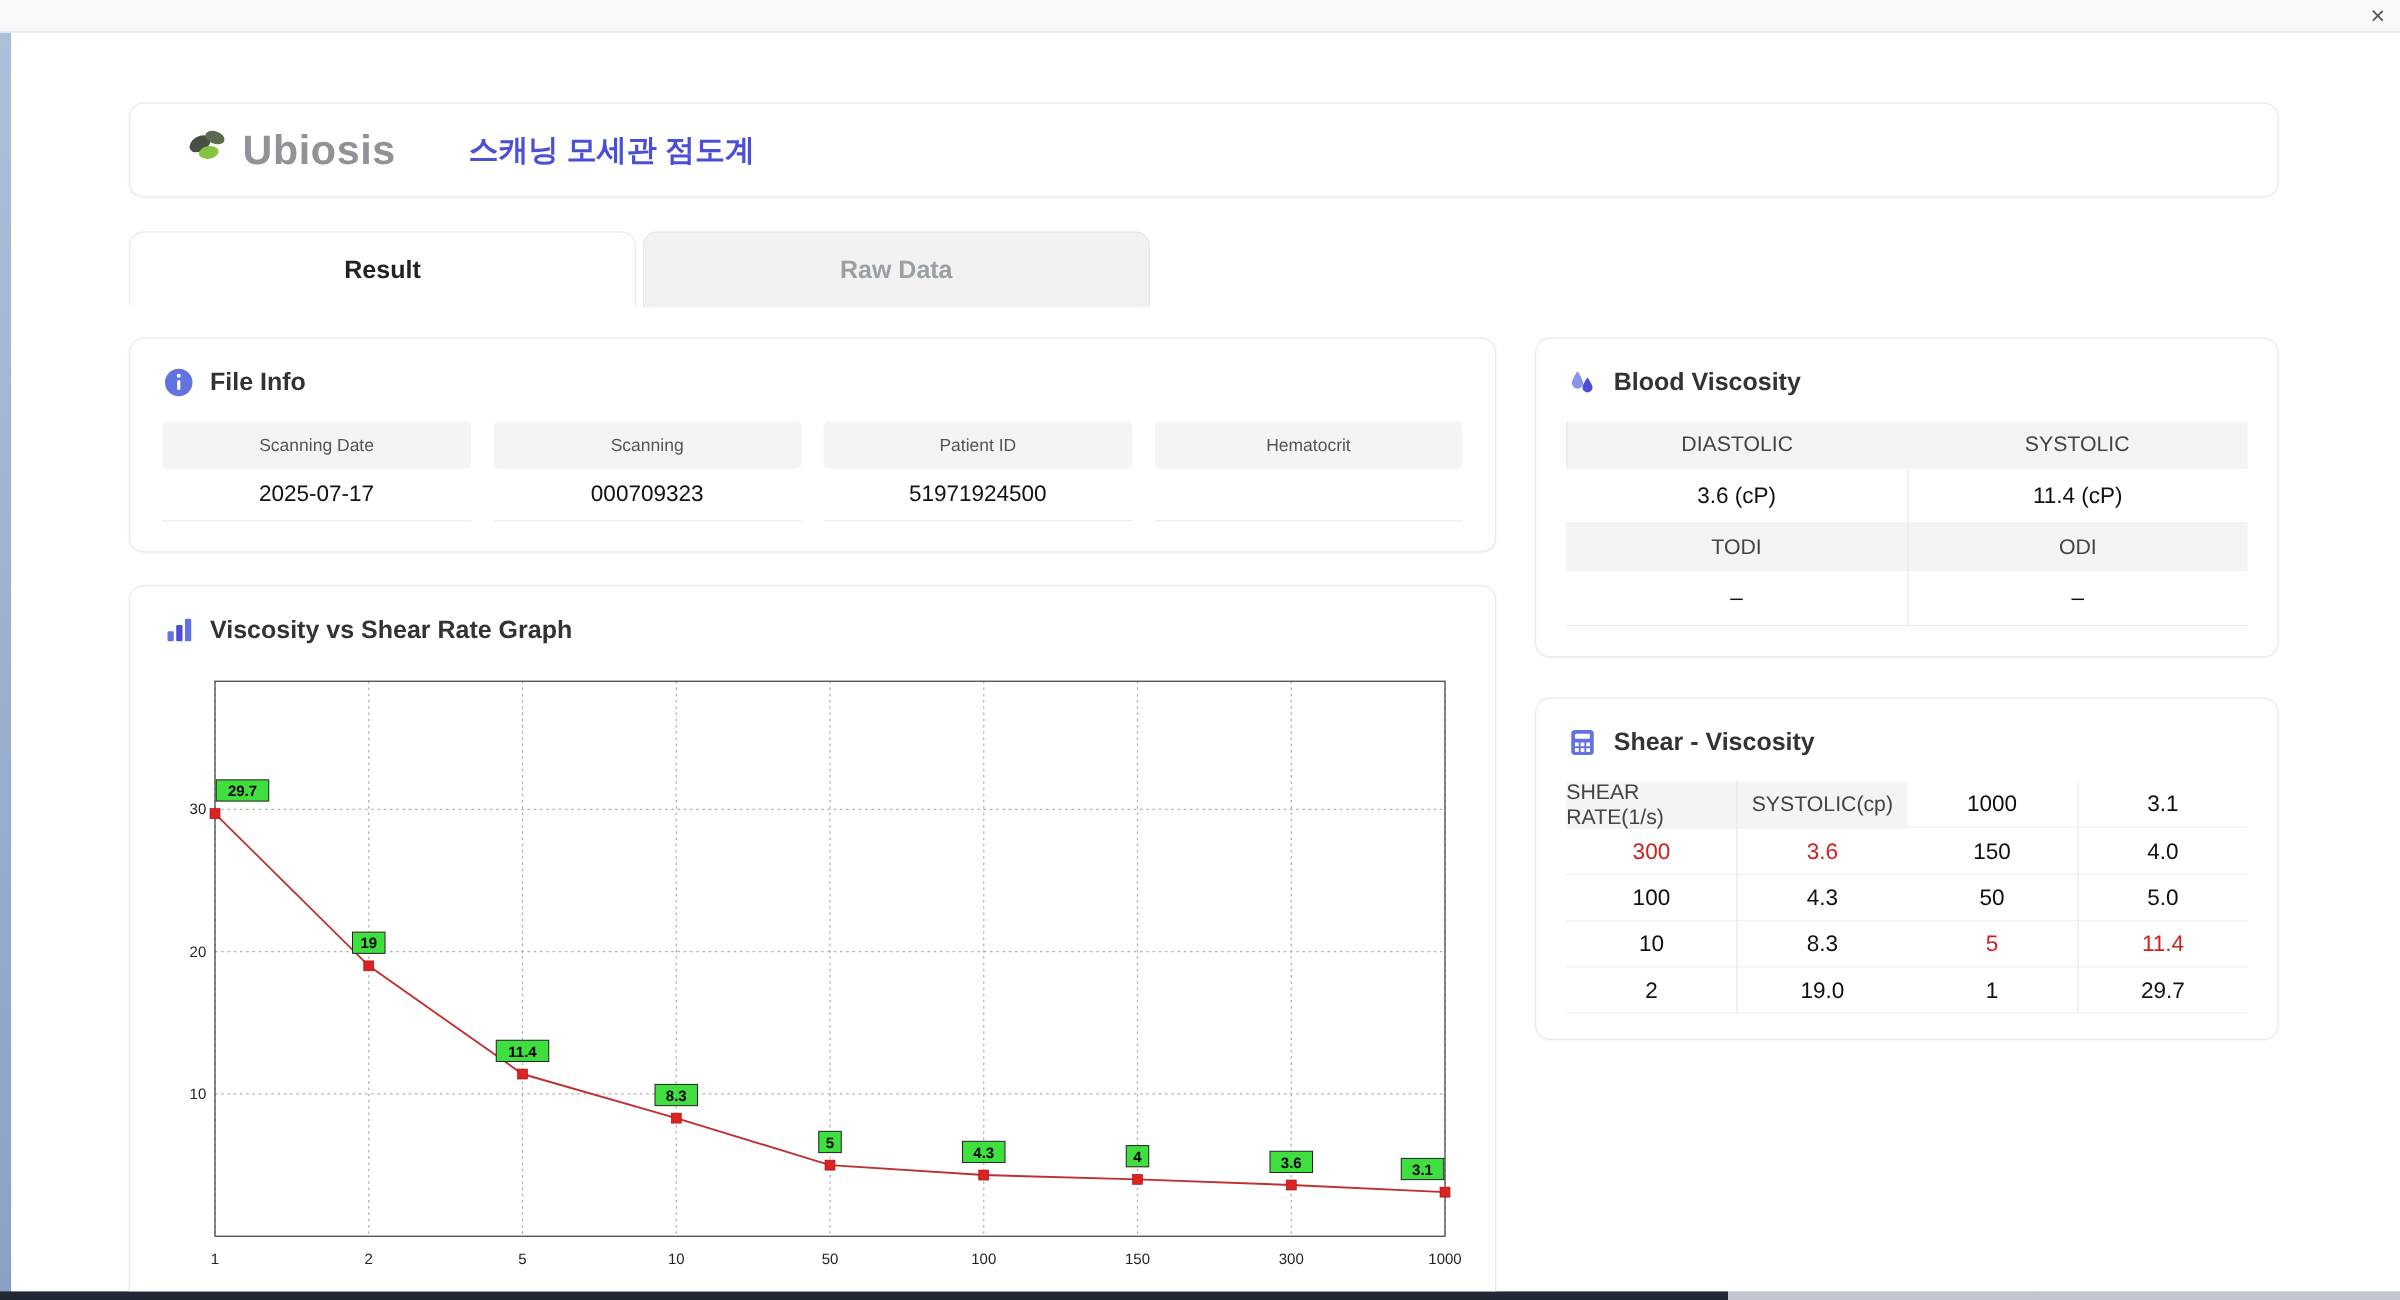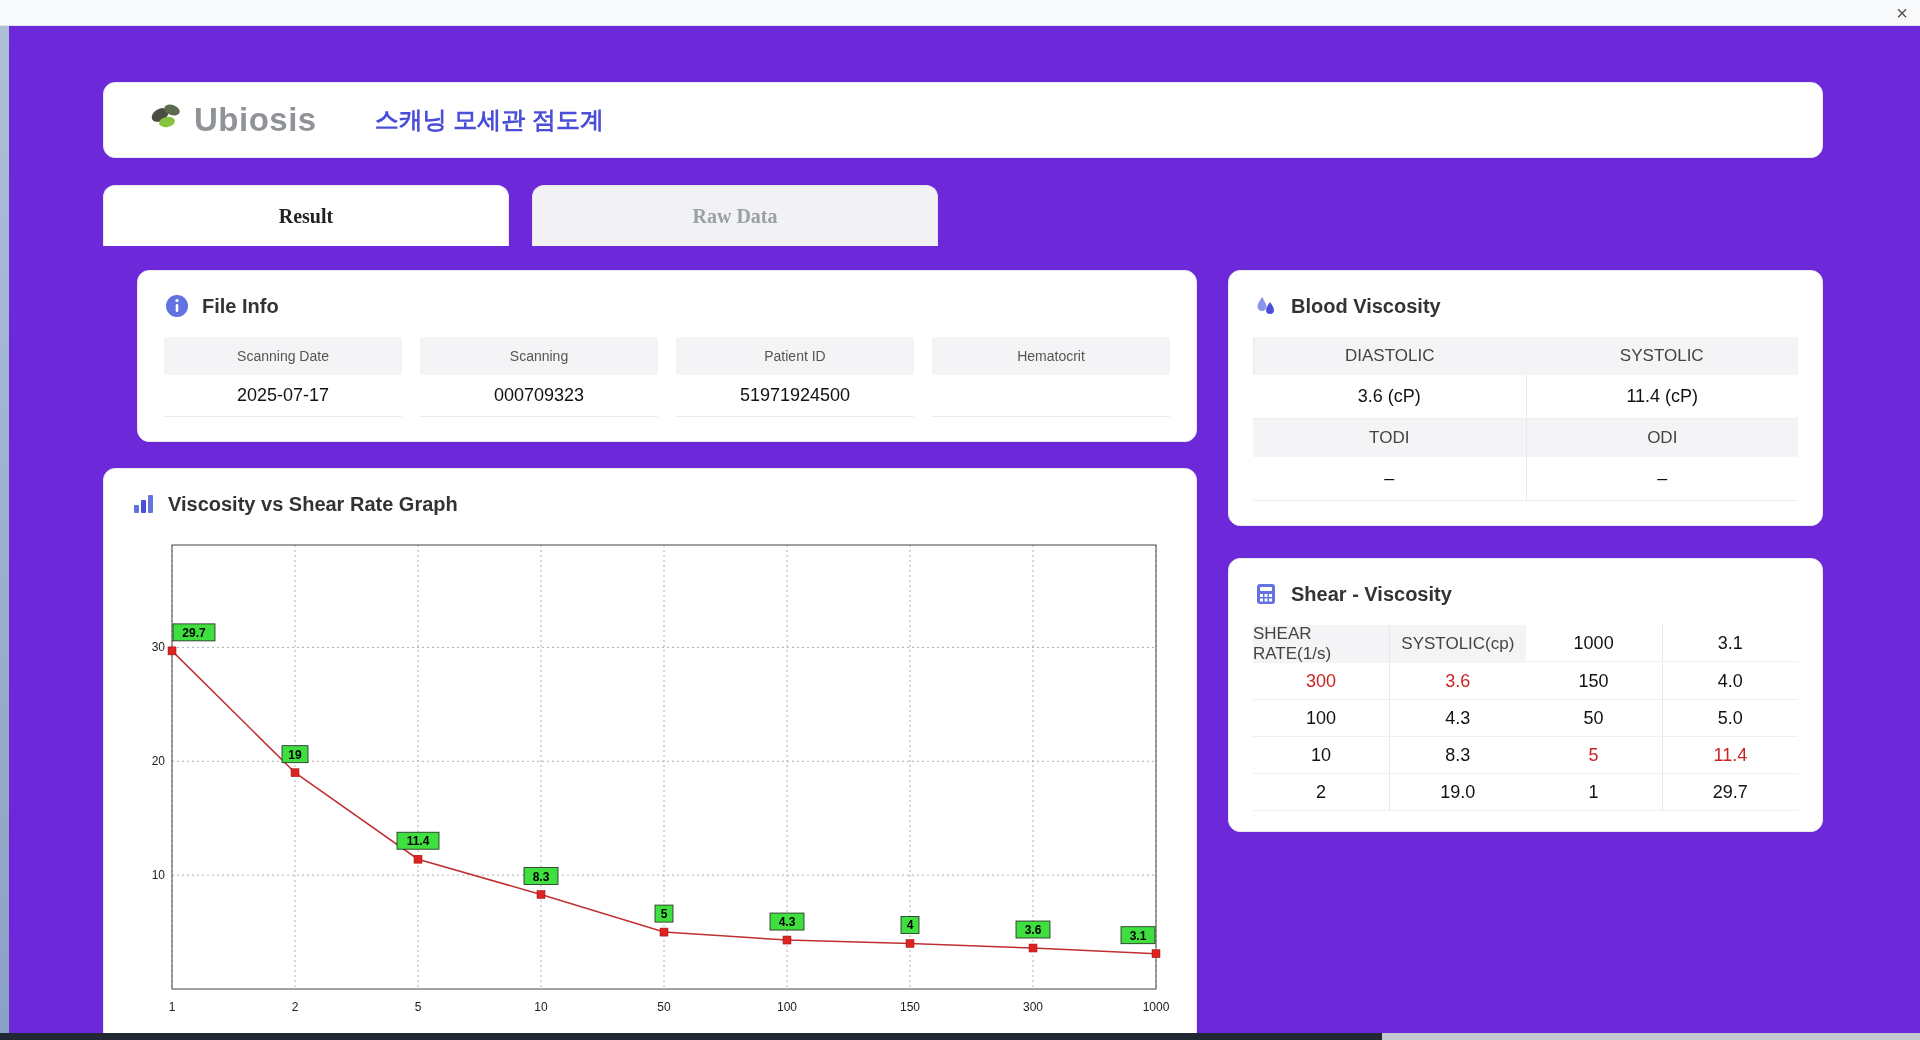--- a/index.html
+++ b/index.html
@@ -4,46 +4,46 @@
 <style>
   * { margin:0; padding:0; box-sizing:border-box; }
   html,body { width:1920px; height:1040px; font-family:"Liberation Sans","DejaVu Sans",sans-serif; background:#d8dee8; overflow:hidden; }
 
   
   .titlebar { position:absolute; left:0; top:0; width:1920px; height:26px; background:#f8f9fa; border-bottom:1px solid #e3e5e8; z-index:5; }
   .close-btn { position:absolute; right:12px; top:2px; font-size:20px; color:#555; cursor:pointer; line-height:22px; }
   .left-strip { position:absolute; left:0; top:26px; width:9px; bottom:7px; background:linear-gradient(#aebfd8,#8ba1c4); }
   .bottom-strip { position:absolute; left:0; bottom:0; width:1920px; height:7px; background:linear-gradient(to right,#222734 0 72%,#c2c6ce 72%); }
 
-  .page { position:absolute; left:9px; top:26px; right:0; bottom:7px; background:#6d28d9; padding:56px 97px 0 94px; overflow:hidden; }
+  .page { position:absolute; left:9px; top:26px; right:0; bottom:7px; background:#ffffff; padding:56px 97px 0 94px; overflow:hidden; }
 
   .card { background:#fff; border:1px solid #e8e9ee; border-radius:12px; box-shadow:0 1px 2px rgba(0,0,0,0.03); }
 
   
   .header-card { height:76px; display:flex; align-items:center; padding:0 42px; gap:58px; }
   .logo { display:flex; align-items:center; gap:4px; }
   .logo-text { font-size:33px; font-weight:bold; color:#8f9398; letter-spacing:0.5px; }
   .app-title { font-size:24px; font-weight:bold; color:#4b4fd8; }
 
   
-  .tabs { display:flex; gap:23px; margin-top:27px;font-family:Liberation Serif, serif; }
+  .tabs { display:flex; gap:5px; margin-top:27px; }
   .tab { width:406px; height:61px; display:flex; align-items:center; justify-content:center; font-size:20px; font-weight:bold; border-radius:12px 12px 0 0; cursor:pointer; }
   .tab.active { background:#fff; border:1px solid #e8e9ee; border-bottom:none; color:#222; }
   .tab.inactive { background:#f2f2f5; border:1px solid #e5e5ea; border-bottom:none; color:#9aa0a6; }
 
   
   .content { display:flex; gap:31px; margin-top:24px; align-items:flex-start; }
   .col-left { width:1096px; }
   .col-right { width:621px; }
 
   .section-head { display:flex; align-items:center; gap:12px; margin-bottom:18px; }
   .section-title { font-size:20px; font-weight:bold; color:#333; }
 
   
-  .file-info-card { padding:22px 26px 24px; margin-bottom:26px;margin-left:34px; }
+  .file-info-card { padding:22px 26px 24px; margin-bottom:26px; }
   .fields { display:flex; gap:18px; }
   .field { flex:1; }
   .field-label { background:#f4f4f6; border-radius:4px; height:38px; display:flex; align-items:center; justify-content:center; font-size:14px; color:#555; }
   .field-value { height:42px; display:flex; align-items:center; justify-content:center; font-size:18px; color:#111; border-bottom:1px solid #ececf0; }
 
   
   .graph-card { padding:22px 26px 20px; }
   .chart-wrap { margin-top:4px; }
   .grid { stroke:#b0b0b0; stroke-width:1; stroke-dasharray:2 3; }
   .plotborder { fill:none; stroke:#444; stroke-width:1; }

